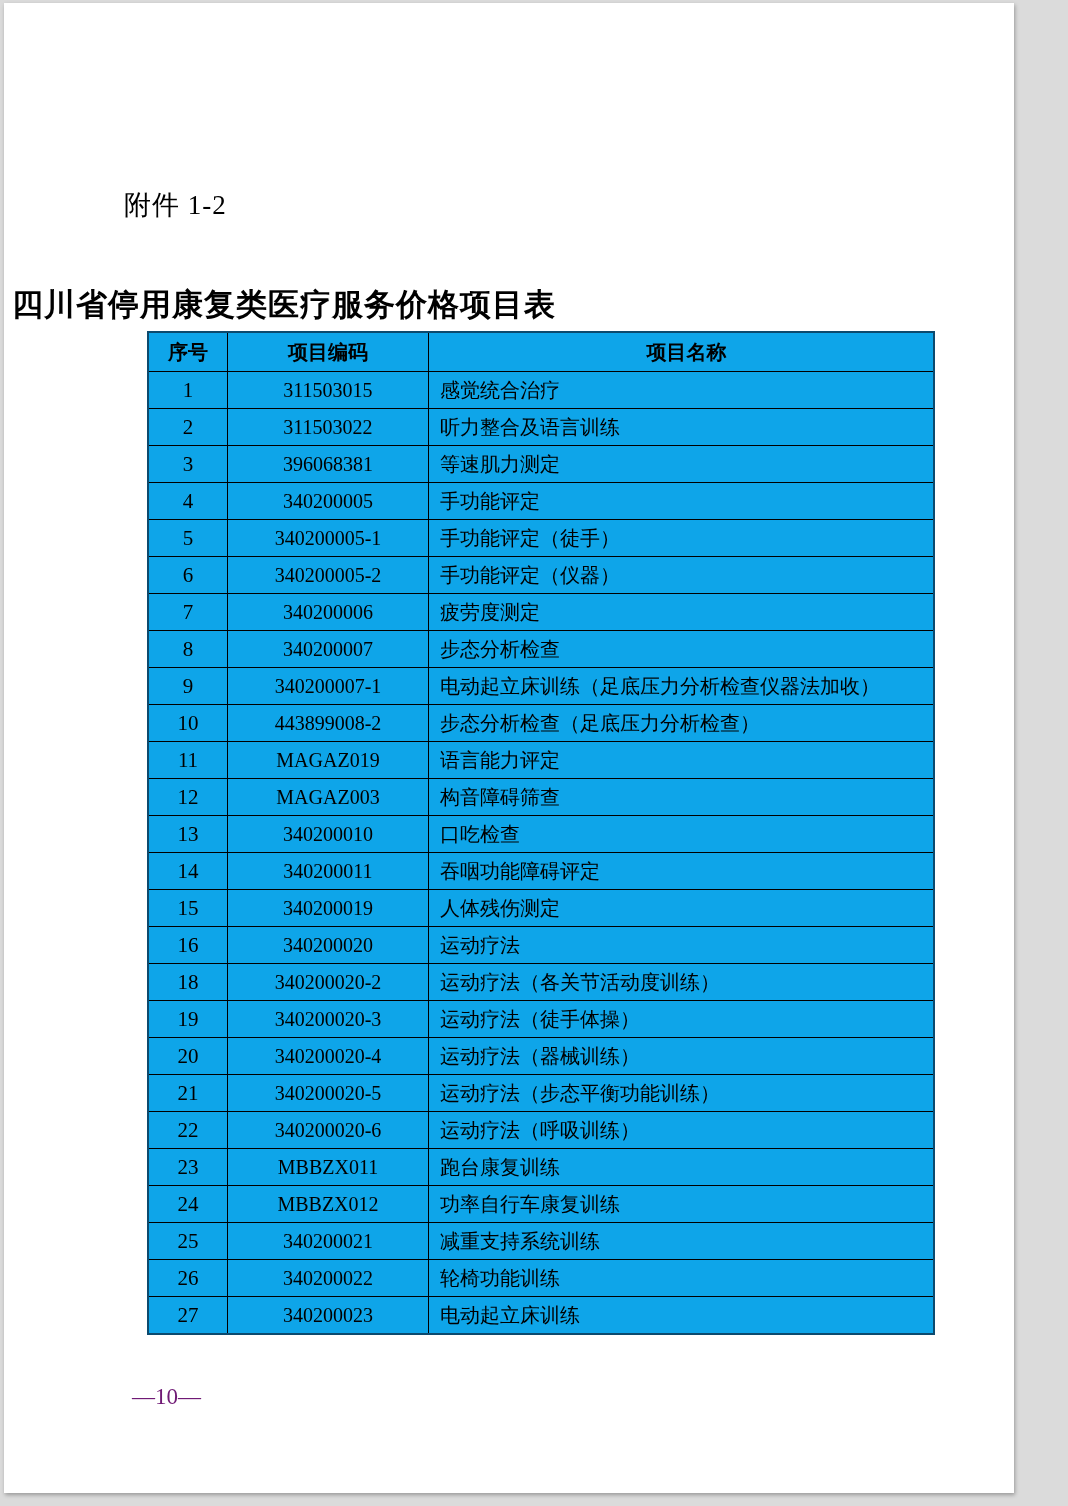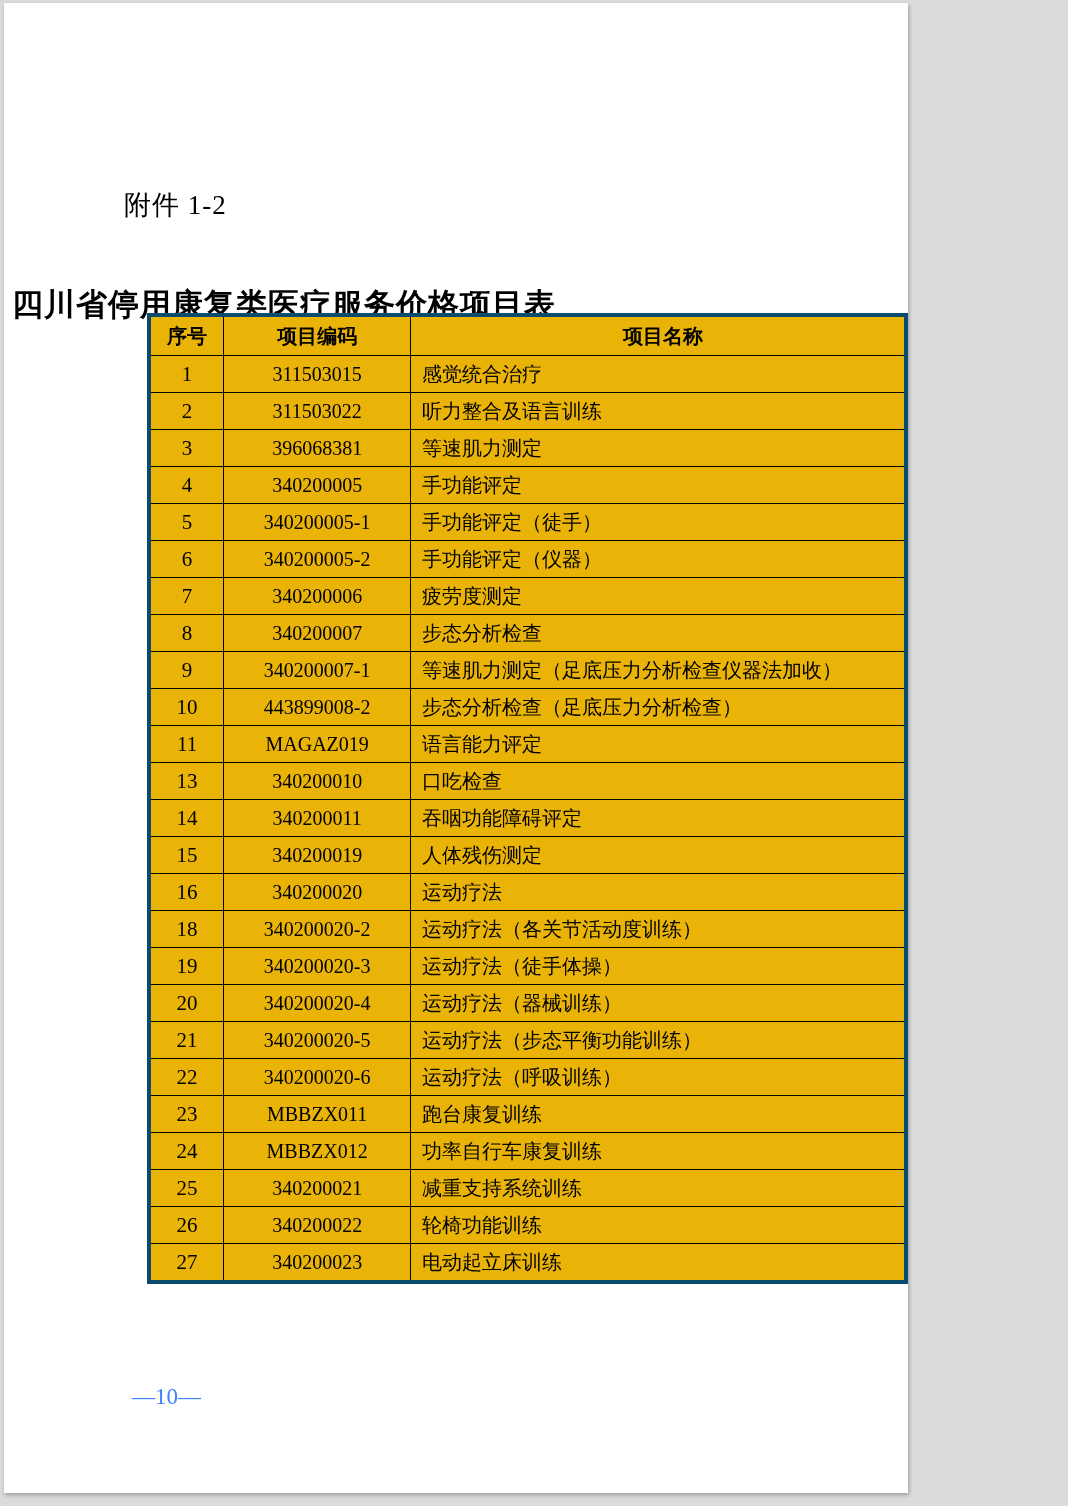--- a/index.html
+++ b/index.html
@@ -3,57 +3,57 @@
 <meta charset="utf-8">
 <style>
   html,body{margin:0;padding:0;}
   body{
     width:1068px;height:1506px;position:relative;
     background:#dbdbdb;
     font-family:"Liberation Serif","DejaVu Serif",serif;
     overflow:hidden;
   }
   .page{
-    position:absolute;left:4px;top:3px;width:904px;height:1490px;
+    position:absolute;left:4px;top:3px;width:1010px;height:1490px;
     background:#ffffff;
     box-shadow:1px 2px 4px rgba(0,0,0,0.30);
   }
   .attachment{
     position:absolute;left:120px;top:184px;
     font-size:27px;color:#000;letter-spacing:1px;
   }
   .doc-title{
     position:absolute;left:0;top:281px;width:1058px;
     text-align:left;font-size:31px;font-weight:bold;color:#000;
     letter-spacing:1px;
     padding-left:8px;
   }
   table.price-table{
-    position:absolute;left:143px;top:310px;
+    position:absolute;left:143px;top:328px;
     border-collapse:collapse;table-layout:fixed;
-    border:4px solid #0c4a6e;
-    background:#eab308;
+    border:2px solid #0c4a6e;
+    background:#0ea5e9;
   }
   .price-table th,.price-table td{
     border:1px solid #000;
     padding:0;
     overflow:hidden;white-space:nowrap;
   }
   .price-table th{
     height:38px;
     font-family:"Liberation Sans","DejaVu Sans",sans-serif;
     font-weight:700;font-size:20px;text-align:center;
   }
   .price-table td{height:36px;}
   .col-seq{width:78px;text-align:center;font-size:21px;}
   .col-code{width:200px;text-align:center;font-size:20px;}
   .col-name{width:493px;text-align:left;font-size:20px;padding-left:11px !important;}
   .page-number{
     position:absolute;left:128px;top:1381px;
-    font-size:23px;color:#3b82f6;
+    font-size:23px;color:#701a75;
   }
   .footer-watermarks{
     position:absolute;left:0;top:1440px;width:1068px;height:66px;
   }
 </style>
 </head>
 <body>
 
 <div class="page">
 
@@ -106,31 +106,36 @@
           <td class="col-name">疲劳度测定</td>
         </tr>
         <tr>
           <td class="col-seq">8</td>
           <td class="col-code">340200007</td>
           <td class="col-name">步态分析检查</td>
         </tr>
         <tr>
           <td class="col-seq">9</td>
           <td class="col-code">340200007-1</td>
-          <td class="col-name">等速肌力测定（足底压力分析检查仪器法加收）</td>
+          <td class="col-name">电动起立床训练（足底压力分析检查仪器法加收）</td>
         </tr>
         <tr>
           <td class="col-seq">10</td>
           <td class="col-code">443899008-2</td>
           <td class="col-name">步态分析检查（足底压力分析检查）</td>
         </tr>
         <tr>
           <td class="col-seq">11</td>
           <td class="col-code">MAGAZ019</td>
           <td class="col-name">语言能力评定</td>
+        </tr>
+        <tr>
+          <td class="col-seq">12</td>
+          <td class="col-code">MAGAZ003</td>
+          <td class="col-name">构音障碍筛查</td>
         </tr>
         <tr>
           <td class="col-seq">13</td>
           <td class="col-code">340200010</td>
           <td class="col-name">口吃检查</td>
         </tr>
         <tr>
           <td class="col-seq">14</td>
           <td class="col-code">340200011</td>
           <td class="col-name">吞咽功能障碍评定</td>

